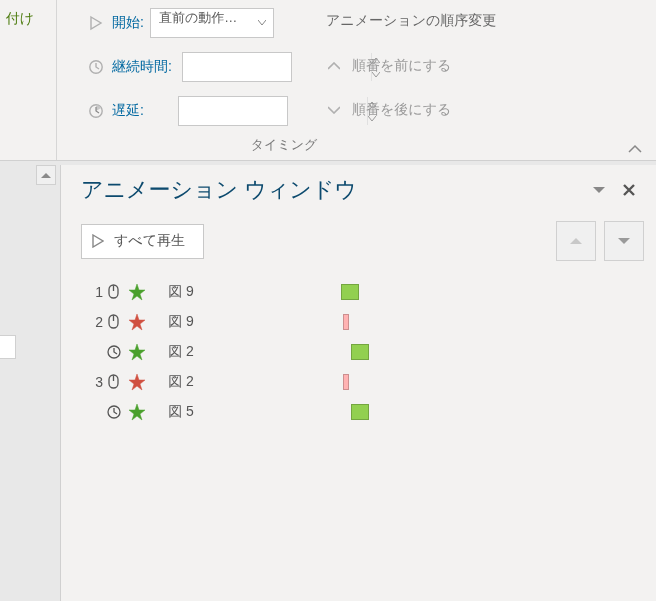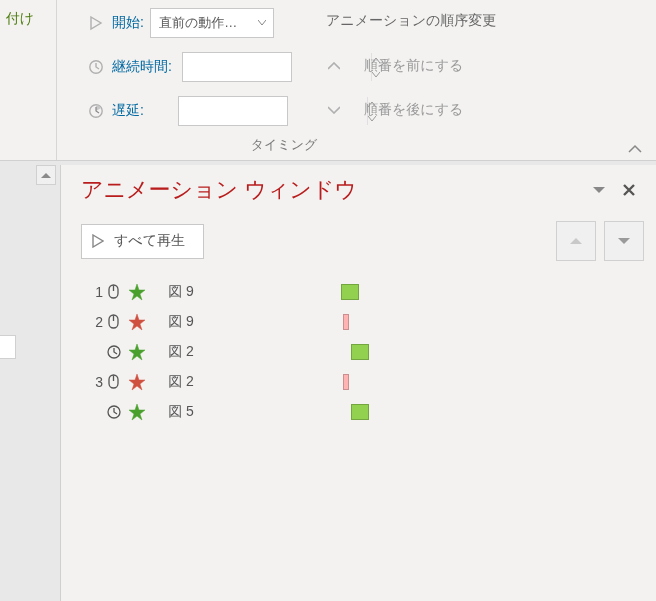--- a/index.html
+++ b/index.html
@@ -56,21 +56,20 @@
   .row.delay { top: 96px; left: 22px; }
 
   .row .icon { width: 20px; height: 20px; display: inline-flex; align-items: center; justify-content: center; }
   .row-label { color: #0369a1; font-size: 14px; }
 
   .combo {
     height: 30px;
     background: #fff;
     border: 1px solid #c8c8c8;
     display: flex;
-    align-items: center;
     padding: 0 4px 0 8px;
     font-size: 13px;
     color: #595959;
   }
   .combo .cb-text { flex: 1; white-space: nowrap; overflow: hidden; text-overflow: ellipsis; }
   .combo .cb-arrow { width: 14px; display:flex; align-items:center; justify-content:center; }
 
   .spinner {
     height: 30px;
     background: #fff;
@@ -94,21 +93,21 @@
     left: 246px;
     top: 8px;
     color: #666;
     font-size: 14px;
     margin-left: 16px;
   }
   .reorder-title { margin-bottom: 14px; margin-top:4px;}
   .reorder-item {
     display: flex;
     align-items: center;
-    gap: 22px;
+    gap: 10px;
     color: #9a9a9a;
     font-size: 14px;
     height: 44px;
   }
   .reorder-item .chev { width: 16px; display: inline-flex; justify-content: center;}
 
   .group-name {
     position: absolute;
     bottom: 6px;
     left: 0; right: 0;
@@ -157,21 +156,21 @@
     bottom: 0;
     background: #f3f2f1;
     border-left: 1px solid #d0d0d0;
   }
   .pane-header {
     display: flex;
     align-items: center;
     padding: 10px 12px 4px 20px;
   }
   .pane-title {
-    color: #b91c1c;
+    color: #0c4a6e;
     font-size: 22px;
     font-weight: 400;
     flex: 1;
   }
   .pane-hbtn {
     width: 30px; height: 30px;
     display: inline-flex;
     align-items: center;
     justify-content: center;
     color: #666;

